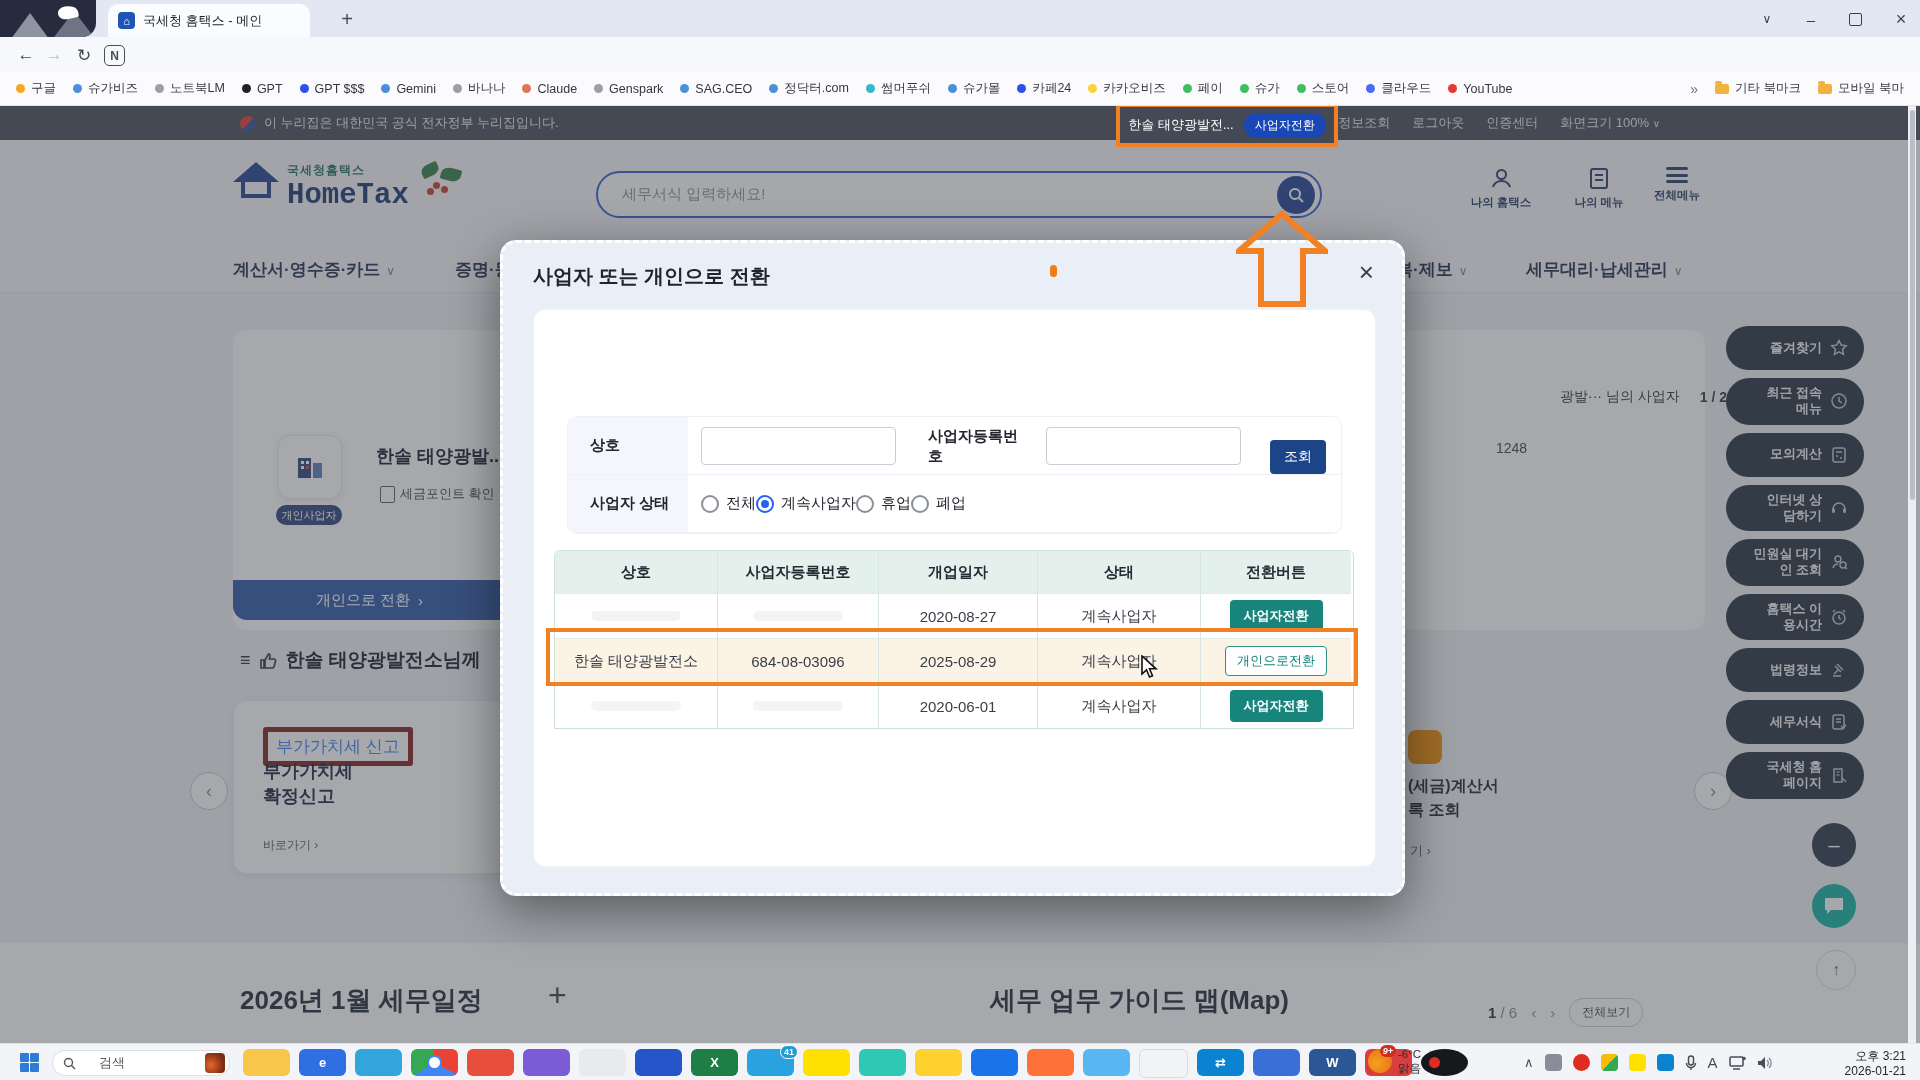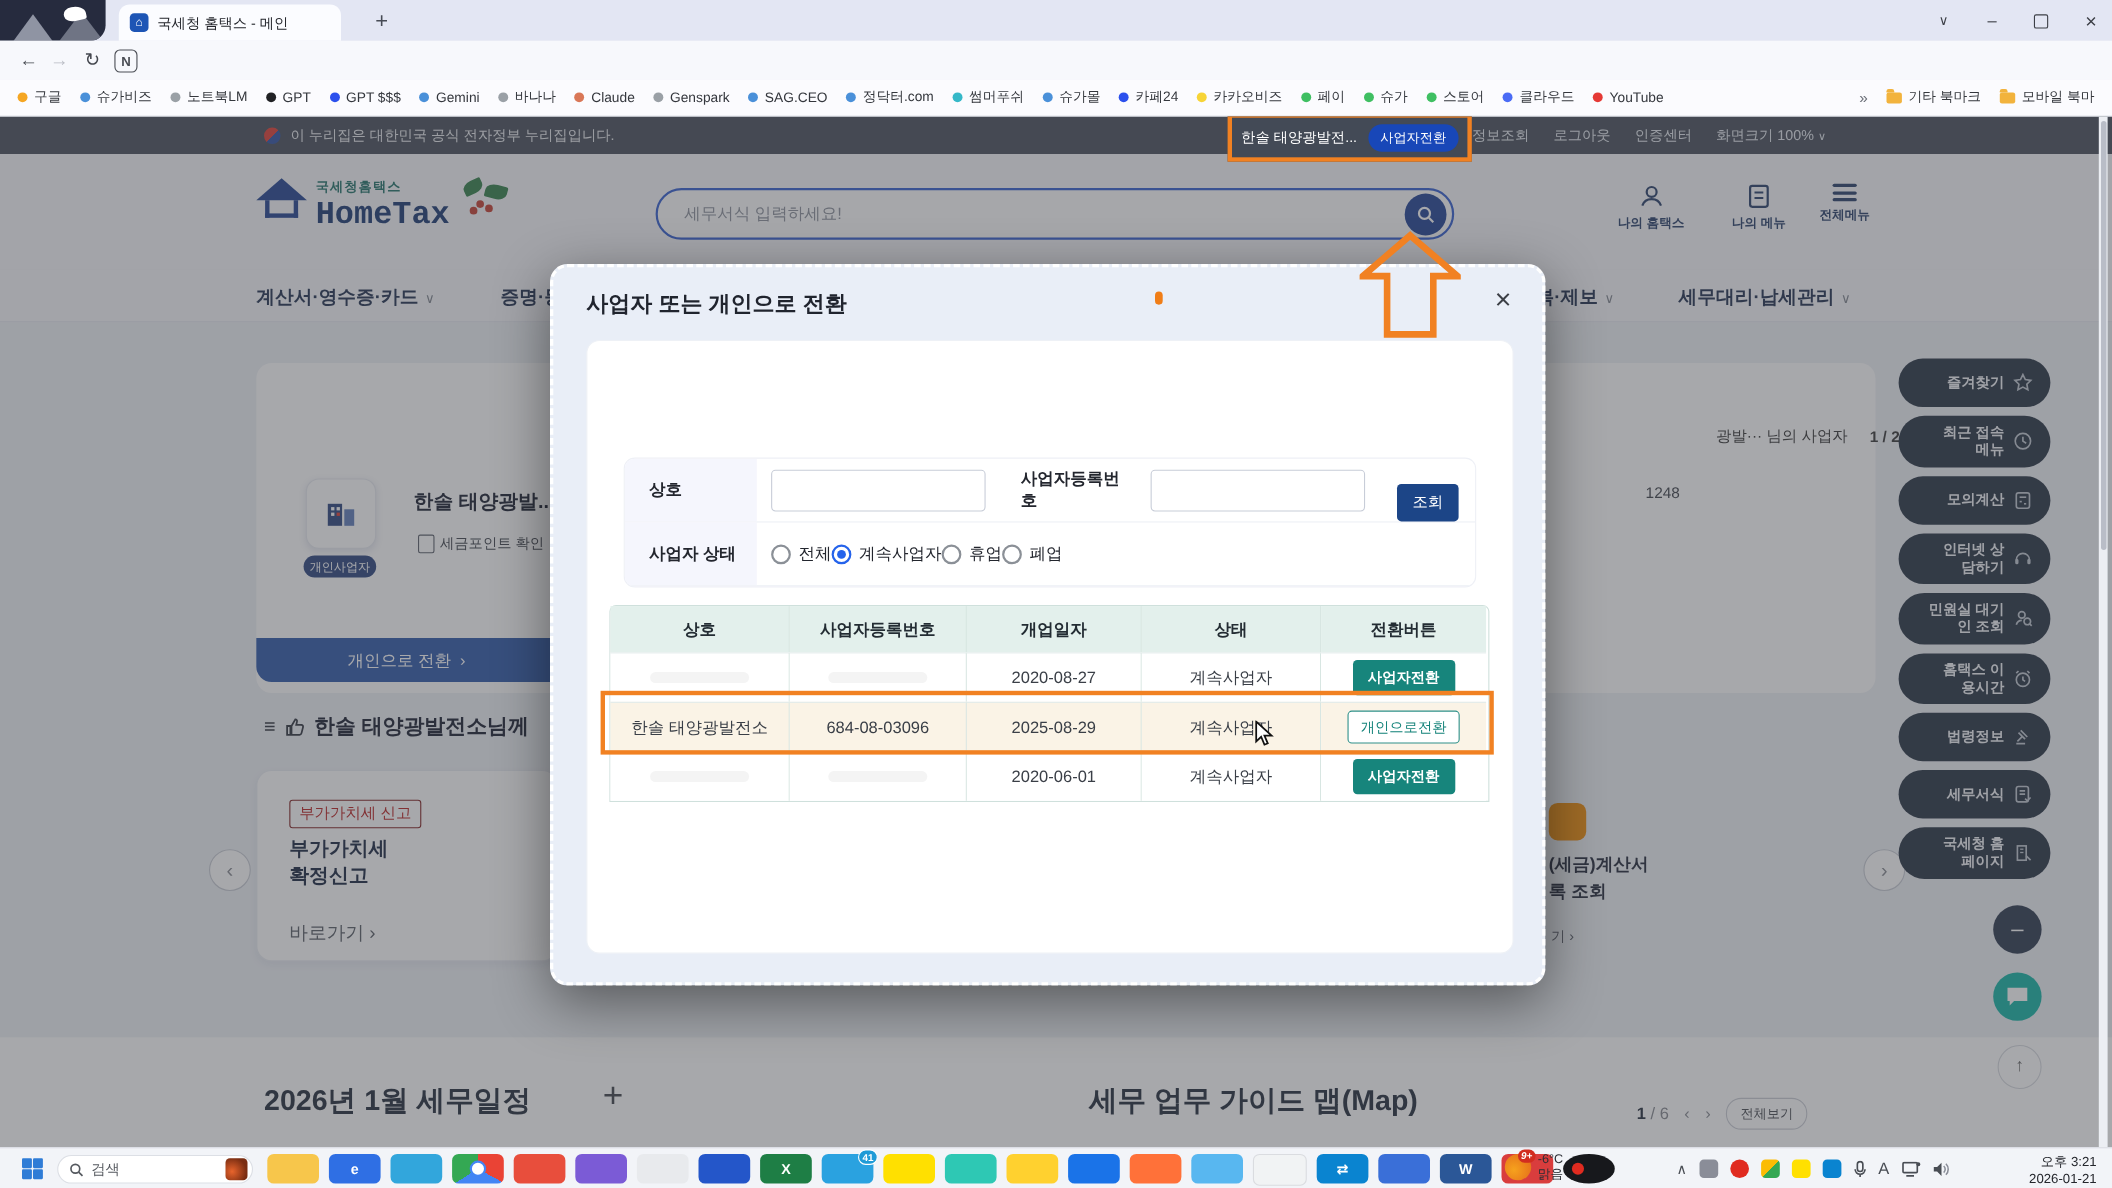--- a/index.html
+++ b/index.html
@@ -71,23 +71,23 @@
   .bld-box{position:absolute;left:278px;top:329px;width:62px;height:62px;background:#fff;border:1px solid #e8eaf0;border-radius:12px;box-shadow:0 2px 6px rgba(40,60,120,.12);display:flex;align-items:center;justify-content:center;}
   .badge-biz{position:absolute;left:276px;top:399px;width:66px;height:20px;background:#27407c;color:#fff;font-size:11px;border-radius:10px;display:flex;align-items:center;justify-content:center;}
   .biz-title{position:absolute;left:376px;top:338px;font-size:18px;font-weight:800;color:#14192b;white-space:nowrap;}
   .points-link{position:absolute;left:380px;top:379px;font-size:13px;color:#3c4049;display:flex;align-items:center;gap:5px;}
   .mini-doc{width:13px;height:15px;border:1.5px solid #565b66;border-radius:2px;}
   .blue-band{position:absolute;left:233px;top:474px;width:273px;height:40px;background:#2a55a8;color:#fff;font-size:15px;display:flex;align-items:center;justify-content:center;gap:8px;border-radius:0 0 0 14px;}
   .greet{position:absolute;left:240px;top:541px;display:flex;align-items:center;gap:8px;}
   .greet .gico{font-size:18px;color:#2a2e38;}
   .greet .gtxt{font-size:19px;font-weight:800;color:#14192b;white-space:nowrap;}
   .promo{position:absolute;left:233px;top:594px;width:272px;height:172px;background:#fff;border:1px solid #e9ecf2;border-radius:14px;box-shadow:0 3px 8px rgba(30,40,80,.06);}
-  .promo-badge{position:absolute;left:29px;top:26px;border:1px solid #7f1d1d;color:#b91c1c;font-size:14px;padding:3px 8px;border-radius:3px;}
+  .promo-badge{position:absolute;left:29px;top:26px;border:5px solid #7f1d1d;color:#3b82f6;font-size:17px;padding:3px 8px;border-radius:3px;}
   .promo-title{position:absolute;left:29px;top:58px;font-size:18px;font-weight:800;color:#14213c;line-height:1.4;}
-  .promo-link{position:absolute;left:29px;top:136px;font-size:17px;color:#555a63;}
+  .promo-link{position:absolute;left:29px;top:136px;font-size:12px;color:#555a63;}
   .car-btn{position:absolute;width:36px;height:36px;border-radius:50%;background:#fff;border:1px solid #c6cad2;color:#84878e;font-size:18px;display:flex;align-items:center;justify-content:center;}
   .rcard-line{position:absolute;left:1560px;top:282px;font-size:14px;color:#333;white-space:nowrap;display:flex;gap:20px;align-items:center;}
   .rcard-num{position:absolute;left:1496px;top:334px;font-size:14px;color:#3a3e46;}
   .rbluebox{position:absolute;left:1420px;top:402px;width:222px;height:58px;background:#2a55a8;border-radius:8px;color:#fff;}
   .cutcard-ico{position:absolute;left:1408px;top:624px;width:34px;height:34px;background:#f08a00;border-radius:8px;}
   .cut-t{position:absolute;left:1408px;font-size:16px;font-weight:800;color:#1b2233;white-space:nowrap;}
   .bottomsec{position:absolute;left:0;top:837px;width:1920px;height:100px;background:#fff;}
   .sec-title{position:absolute;font-size:26px;font-weight:800;color:#1d2736;white-space:nowrap;}
   .pagin{position:absolute;left:1488px;top:55px;display:flex;align-items:center;gap:14px;font-size:15px;color:#84878e;}
   .viewall{border:1px solid #c9ccd4;border-radius:14px;background:#fff;font-size:12px;color:#44474e;padding:5px 12px;}
@@ -139,21 +139,21 @@
   .anno-top .t{font-size:13px;color:#fff;white-space:nowrap;}
   .anno-top .pill{background:#1847b8;color:#fff;font-size:12px;border-radius:13px;padding:4px 11px;white-space:nowrap;}
   .anno-arrow{position:absolute;left:1236px;top:104px;z-index:60;}
   .anno-row{left:546px;top:522px;width:812px;height:58px;background:transparent;}
   .cursor{position:absolute;left:1140px;top:549px;z-index:70;}
 
   
   .taskbar{position:absolute;left:0;top:1043px;width:1920px;height:37px;background:#f2f4f8;border-top:1px solid #e0e2e8;}
   .win{position:absolute;left:20px;top:9px;width:19px;height:19px;display:grid;grid-template-columns:9px 9px;grid-gap:1px;}
   .win i{background:#2f7cd6;border-radius:1px;}
-  .tsearch{position:absolute;left:52px;top:6px;width:178px;height:26px;background:#fff;border:1px solid #dcdfe5;border-radius:13px;display:flex;align-items:center;padding:0 4px 0 10px;box-sizing:border-box;gap:7px;}
+  .tsearch{position:absolute;left:52px;top:6px;width:178px;height:26px;background:#fff;border:1px solid #dcdfe5;border-radius:13px;display:flex;align-items:center;padding:0 4px 0 10px;box-sizing:border-box;gap:23px;}
   .tsearch .stxt{font-size:13px;color:#55595f;flex:1;}
   .simg{width:20px;height:20px;border-radius:4px;background:radial-gradient(circle at 30% 60%,#e8642c,#7a2d12 70%);}
   .apps{position:absolute;left:243px;top:5px;display:flex;gap:9px;}
   .app{width:47px;height:27px;border-radius:6px;position:relative;display:flex;align-items:center;justify-content:center;color:#fff;font-size:13px;font-weight:bold;}
   .app .bdg{position:absolute;right:-4px;top:-4px;background:#1f9bd7;color:#fff;font-size:9px;font-weight:bold;border-radius:8px;padding:1px 3px;border:1px solid #fff;}
   .app.rec:after{content:"";position:absolute;left:8px;top:8px;width:11px;height:11px;border-radius:50%;background:#e02b20;}
   .tray{position:absolute;left:1524px;top:0;height:37px;display:flex;align-items:center;gap:11px;}
   .tico{font-size:13px;color:#494d54;}
   .tsq{width:17px;height:17px;border-radius:4px;}
   .weather{position:absolute;left:1368px;top:3px;display:flex;align-items:center;gap:6px;}

